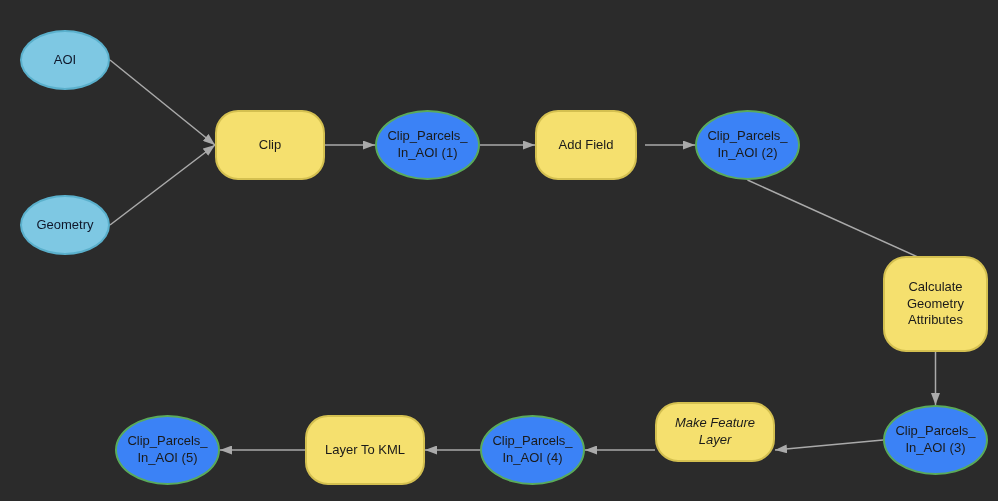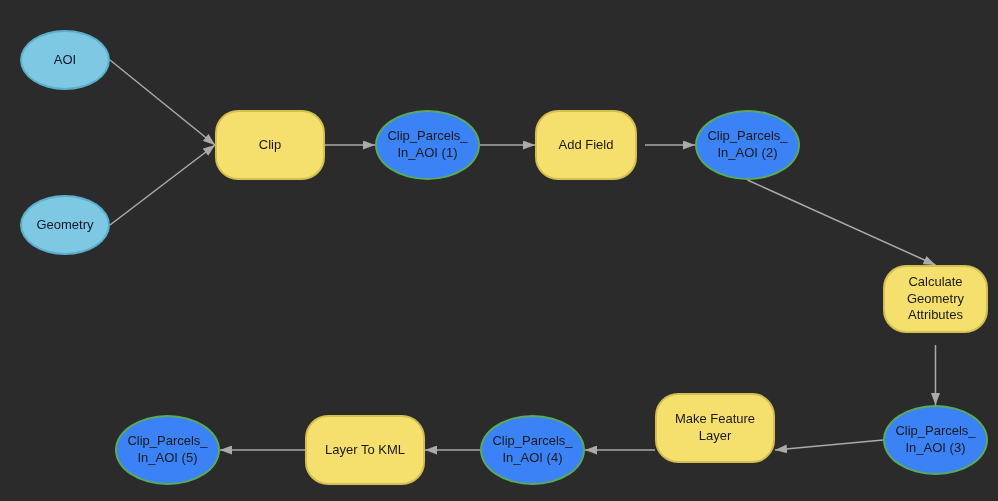--- a/index.html
+++ b/index.html
@@ -76,26 +76,26 @@
     </svg>
   <div id="nodes-layer">
       <div class="node ellipse-blue" style="left: 20px; top: 30px; width: 90px; height: 60px; white-space: pre;">AOI</div>
       <div class="node ellipse-blue" style="left: 20px; top: 195px; width: 90px; height: 60px; white-space: pre;">Geometry</div>
       <div class="node rect-yellow" style="left: 215px; top: 110px; width: 110px; height: 70px; white-space: pre;">Clip</div>
       <div class="node ellipse-green" style="left: 375px; top: 110px; width: 105px; height: 70px; white-space: pre;">Clip_Parcels_
 In_AOI (1)</div>
       <div class="node rect-yellow" style="left: 535px; top: 110px; width: 102px; height: 70px; white-space: pre;">Add Field</div>
       <div class="node ellipse-green" style="left: 695px; top: 110px; width: 105px; height: 70px; white-space: pre;">Clip_Parcels_
 In_AOI (2)</div>
-      <div class="node rect-yellow" style="left: 883px; top: 265px; width: 105px; height: 68px; white-space: pre;">Calculate
+      <div class="node rect-yellow" style="left: 883px; top: 256px; width: 105px; height: 96px; white-space: pre;">Calculate
 Geometry
 Attributes</div>
       <div class="node ellipse-green" style="left: 883px; top: 405px; width: 105px; height: 70px; white-space: pre;">Clip_Parcels_
 In_AOI (3)</div>
-      <div class="node rect-yellow" style="left: 655px; top: 393px; width: 120px; height: 70px; white-space: pre;">Make Feature
+      <div class="node rect-yellow" style="left: 655px; top: 402px; width: 120px; height: 60px; white-space: pre; font-style: italic;">Make Feature
 Layer</div>
       <div class="node ellipse-green" style="left: 480px; top: 415px; width: 105px; height: 70px; white-space: pre;">Clip_Parcels_
 In_AOI (4)</div>
       <div class="node rect-yellow" style="left: 305px; top: 415px; width: 120px; height: 70px; white-space: pre;">Layer To KML</div>
       <div class="node ellipse-green" style="left: 115px; top: 415px; width: 105px; height: 70px; white-space: pre;">Clip_Parcels_
 In_AOI (5)</div>
     </div>
 </div>
 
 </body></html>

